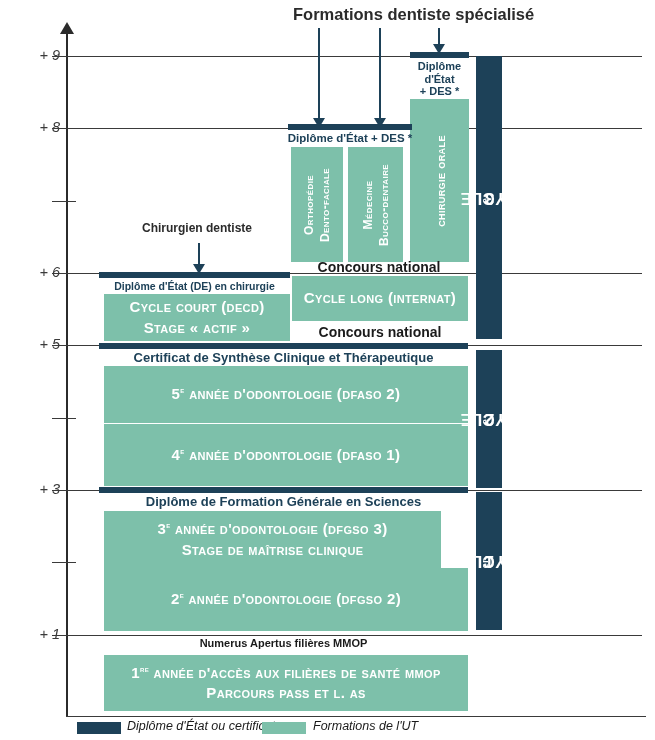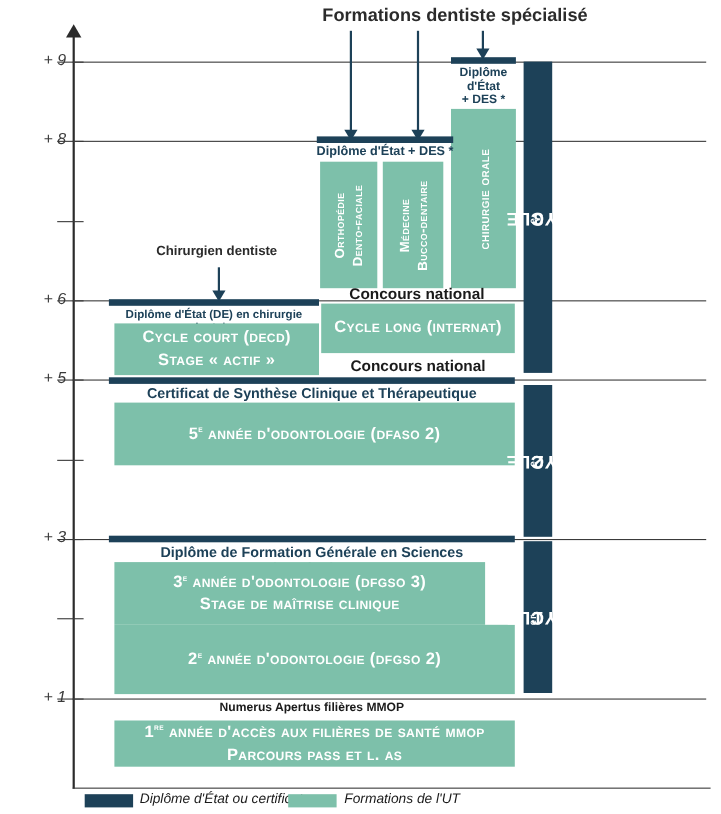--- a/index.html
+++ b/index.html
@@ -194,20 +194,23 @@
     <span><span>3</span><sup style="font-size:9px;">e</sup>&nbsp;<span>CYCLE</span></span>
   </div>
 
   <div class="navybar" style="left:99px;top:343px;width:369px;height:6px;"></div>
   <div class="navylabel" style="left:99px;top:351px;width:369px;font-size:13px;">Certificat de Synthèse Clinique et Thérapeutique</div>
 
   <div class="green" style="left:104px;top:366px;width:364px;height:57px;">
     <div class="boxline sc"><span>5</span><sup style="font-size:9px;">e</sup><span> année d'odontologie (DFASO 2)</span></div>
   </div>
 
+  <div class="green" style="left:104px;top:424px;width:364px;height:62px;">
+    <div class="boxline sc"><span>4</span><sup style="font-size:9px;">e</sup><span> année d'odontologie (DFASO 1)</span></div>
+  </div>
 
   <div class="cyclebar" style="left:476px;top:350px;width:26px;height:138px;">
     <span><span>2</span><sup style="font-size:9px;">e</sup>&nbsp;<span>CYCLE</span></span>
   </div>
 
   <div class="navybar" style="left:99px;top:487px;width:369px;height:6px;"></div>
   <div class="navylabel" style="left:99px;top:495px;width:369px;font-size:13px;">Diplôme de Formation Générale en Sciences Odontologiques</div>
 
   <div class="green" style="left:104px;top:511px;width:337px;height:57px;">
     <div class="boxline sc"><span>3</span><sup style="font-size:9px;">e</sup><span> année d'odontologie (DFGSO 3)</span></div>
@@ -217,21 +220,21 @@
   <div class="green" style="left:104px;top:568px;width:364px;height:63px;">
     <div class="boxline sc"><span>2</span><sup style="font-size:9px;">e</sup><span> année d'odontologie (DFGSO 2)</span></div>
   </div>
 
   <div class="cyclebar" style="left:476px;top:492px;width:26px;height:138px;">
     <span><span>1</span><sup style="font-size:9px;">er</sup>&nbsp;<span>CYCLE</span></span>
   </div>
 
   <div class="blacklabel" style="left:99px;top:637px;width:369px;font-size:11px;">Numerus Apertus filières MMOP</div>
 
-  <div class="green" style="left:104px;top:655px;width:364px;height:42px;">
+  <div class="green" style="left:104px;top:655px;width:364px;height:56px;">
     <div class="boxline sc"><span>1</span><sup style="font-size:9px;">re</sup><span> année d'accès aux filières de santé MMOP</span></div>
     <div class="boxline sc">Parcours PASS et L. AS</div>
   </div>
 
   <div class="legend-rule"></div>
   <div class="legend-sw" style="left:77px;top:722px;background:#1d4158;"></div>
   <div class="legend-txt" style="left:127px;top:719px;">Diplôme d'État ou certificat</div>
   <div class="legend-sw" style="left:262px;top:722px;background:#7dc0aa;"></div>
   <div class="legend-txt" style="left:313px;top:719px;">Formations de l'UT</div>
   <div class="legend-txt" style="left:401px;top:719px;margin-top:48px;">* DES : Diplôme d'études spécialisées</div>

